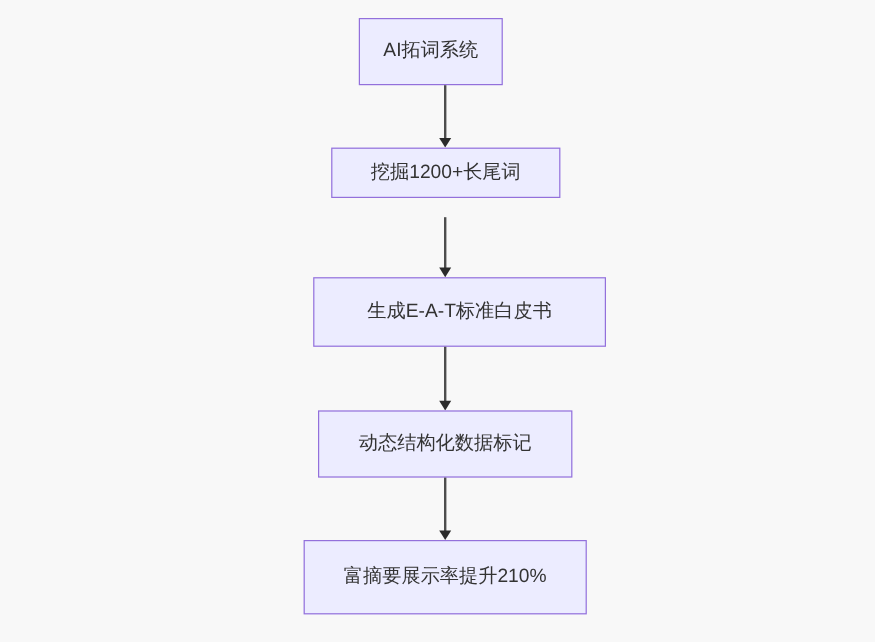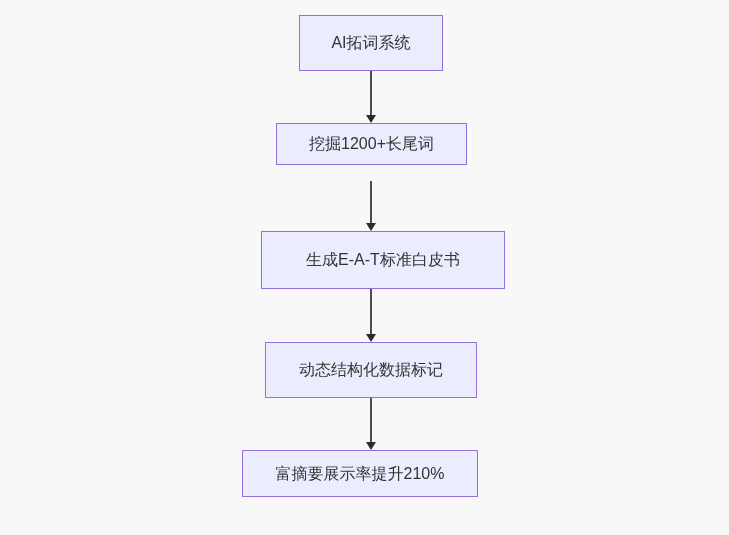--- a/index.html
+++ b/index.html
@@ -18,25 +18,25 @@
     background: #ECECFF;
     border: 1.5px solid #9370DB;
     display: flex;
     align-items: center;
     justify-content: center;
     color: #333333;
     font-size: 16px;
     line-height: 1;
     white-space: nowrap;
   }
-  #node-1 { left: 299px; top: 15px;  width: 144px; height: 56px; }
+  #node-1 { left: 299px; top: 15px;  width: 120px; height: 56px; }
   #node-2 { left: 276px; top: 123px; width: 191px; height: 42px; }
   #node-3 { left: 261px; top: 231px; width: 244px; height: 58px; }
   #node-4 { left: 265px; top: 342px; width: 212px; height: 56px; }
-  #node-5 { left: 242px; top: 450px; width: 236px; height: 47px; }
+  #node-5 { left: 253px; top: 450px; width: 236px; height: 62px; }
 
   .arrow { position: absolute; width: 10px; }
   #arrow-1 { left: 366px; top: 71px;  height: 52px; }
   #arrow-2 { left: 366px; top: 181px; height: 50px; }
   #arrow-3 { left: 366px; top: 289px; height: 53px; }
   #arrow-4 { left: 366px; top: 398px; height: 52px; }
   .arrow .shaft {
     position: absolute;
     left: 4.25px; top: 0; bottom: 6px;
     width: 1.5px;

